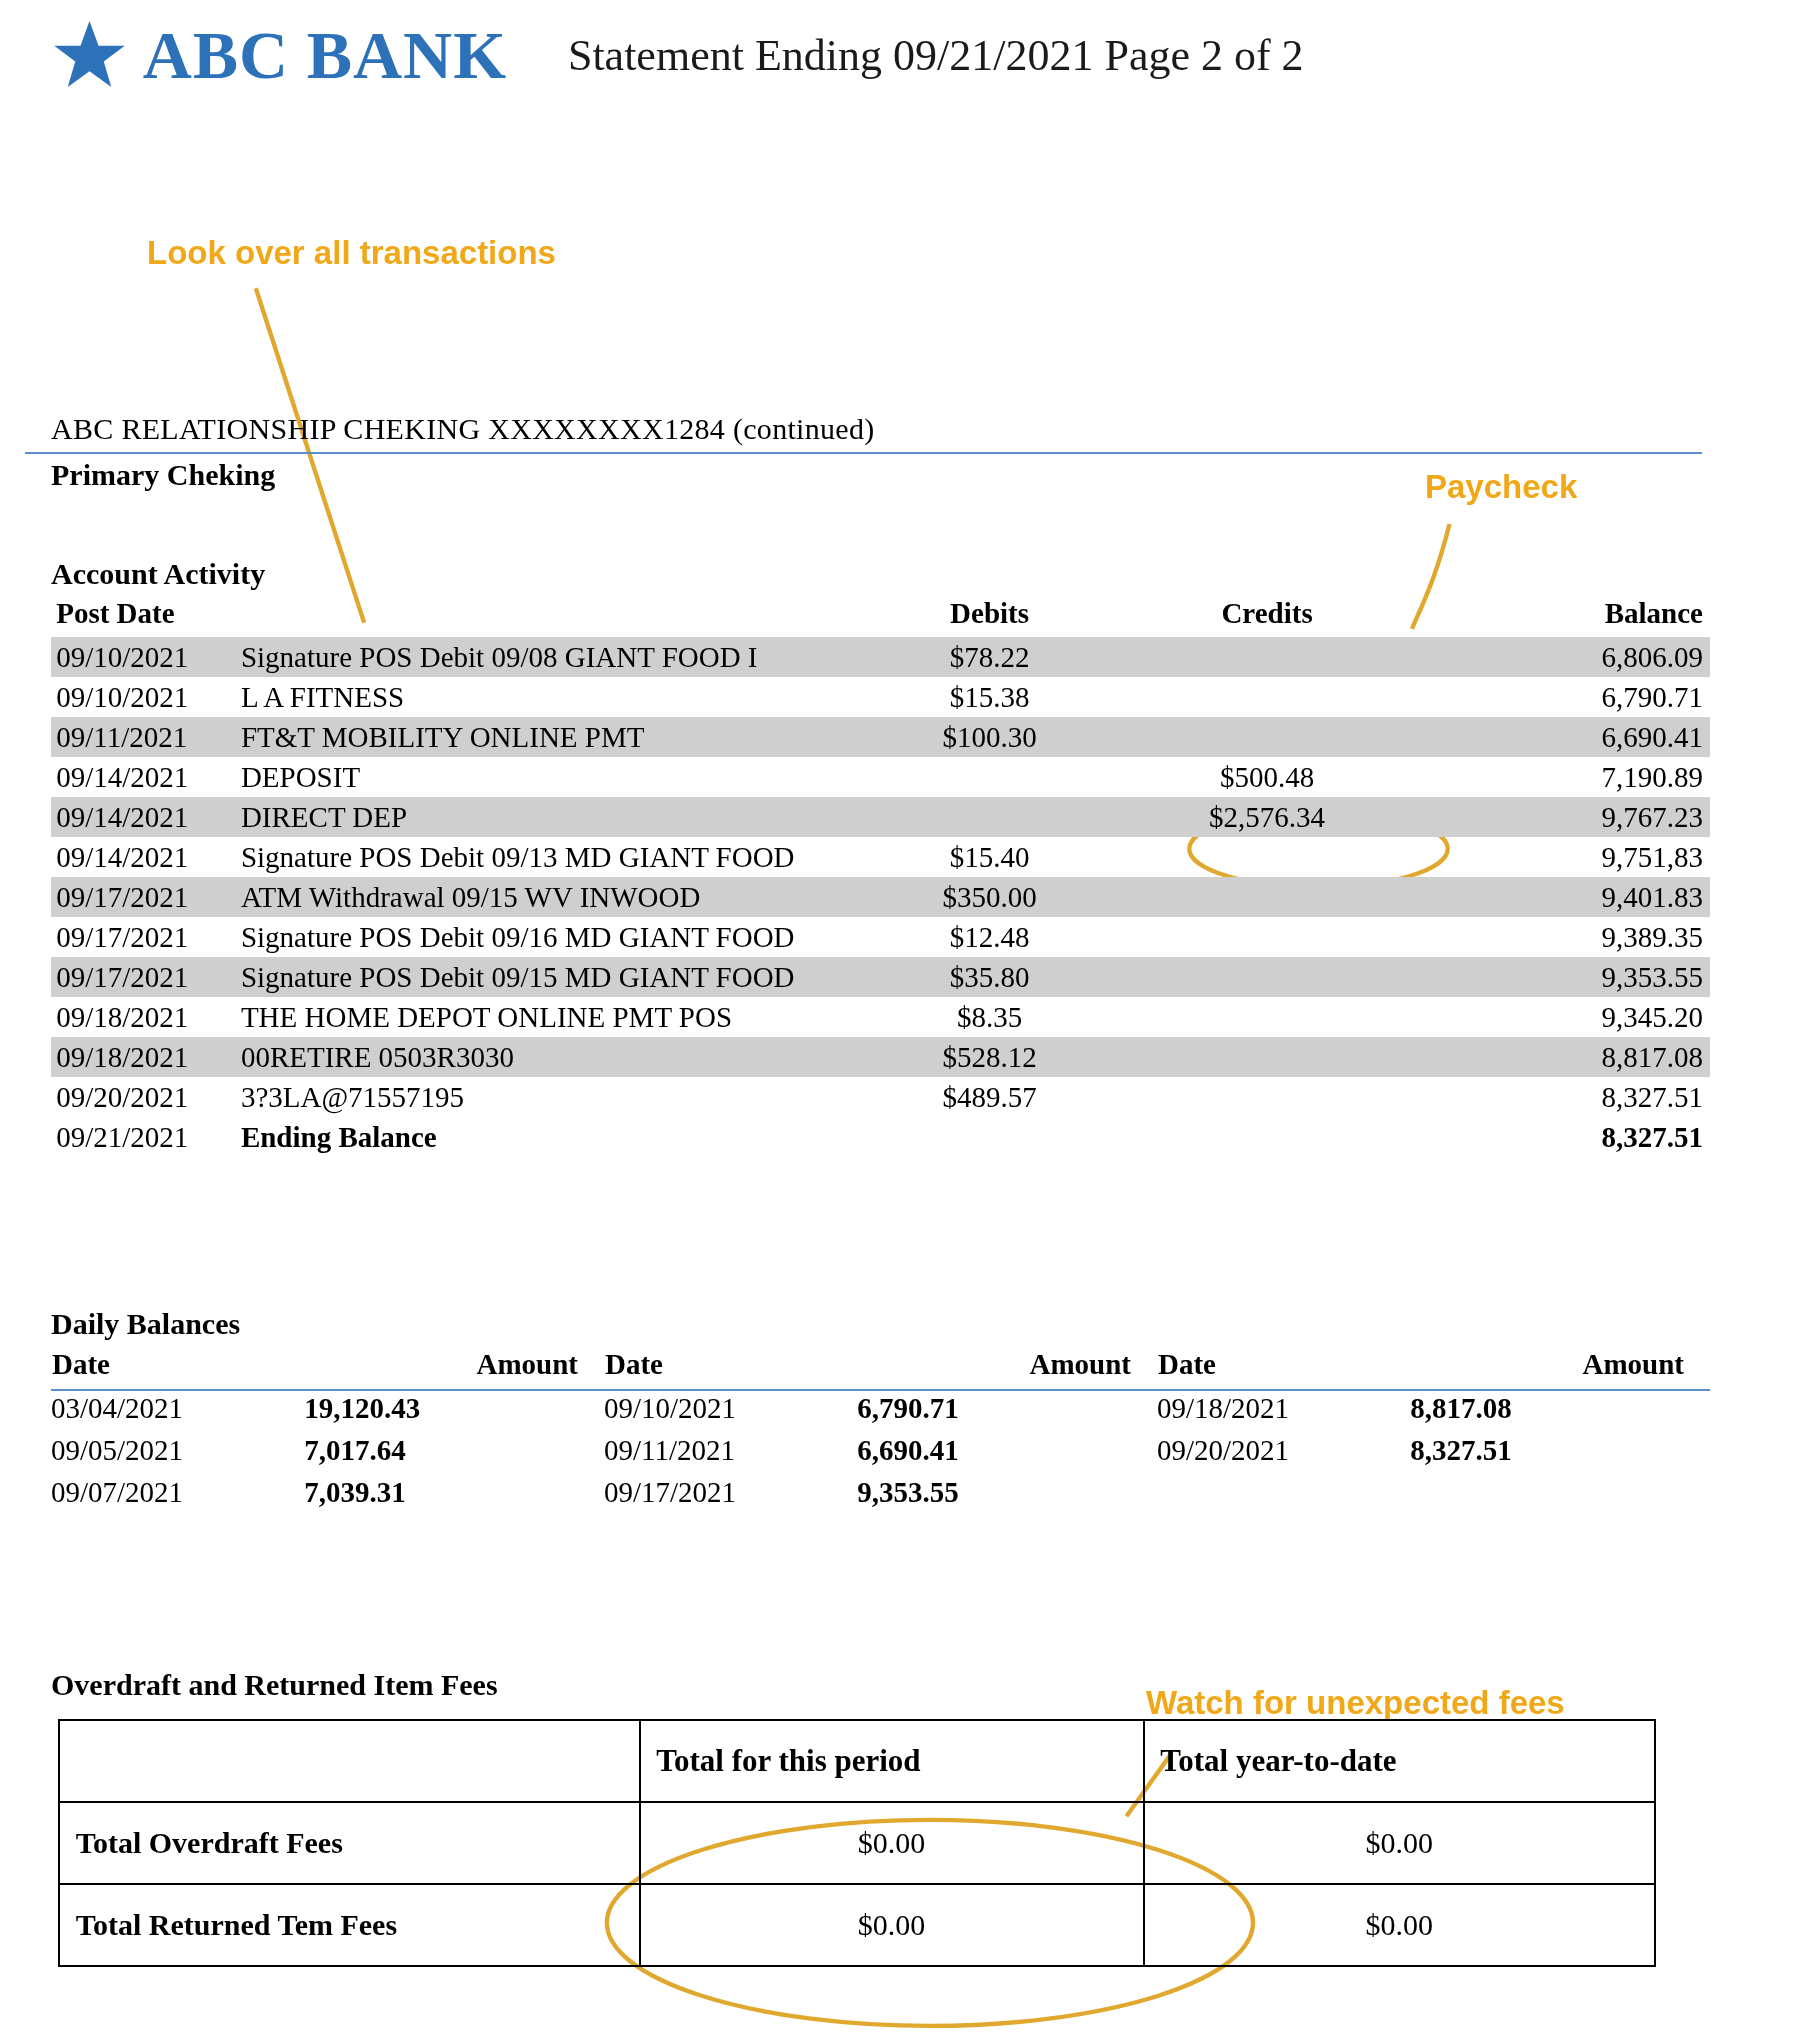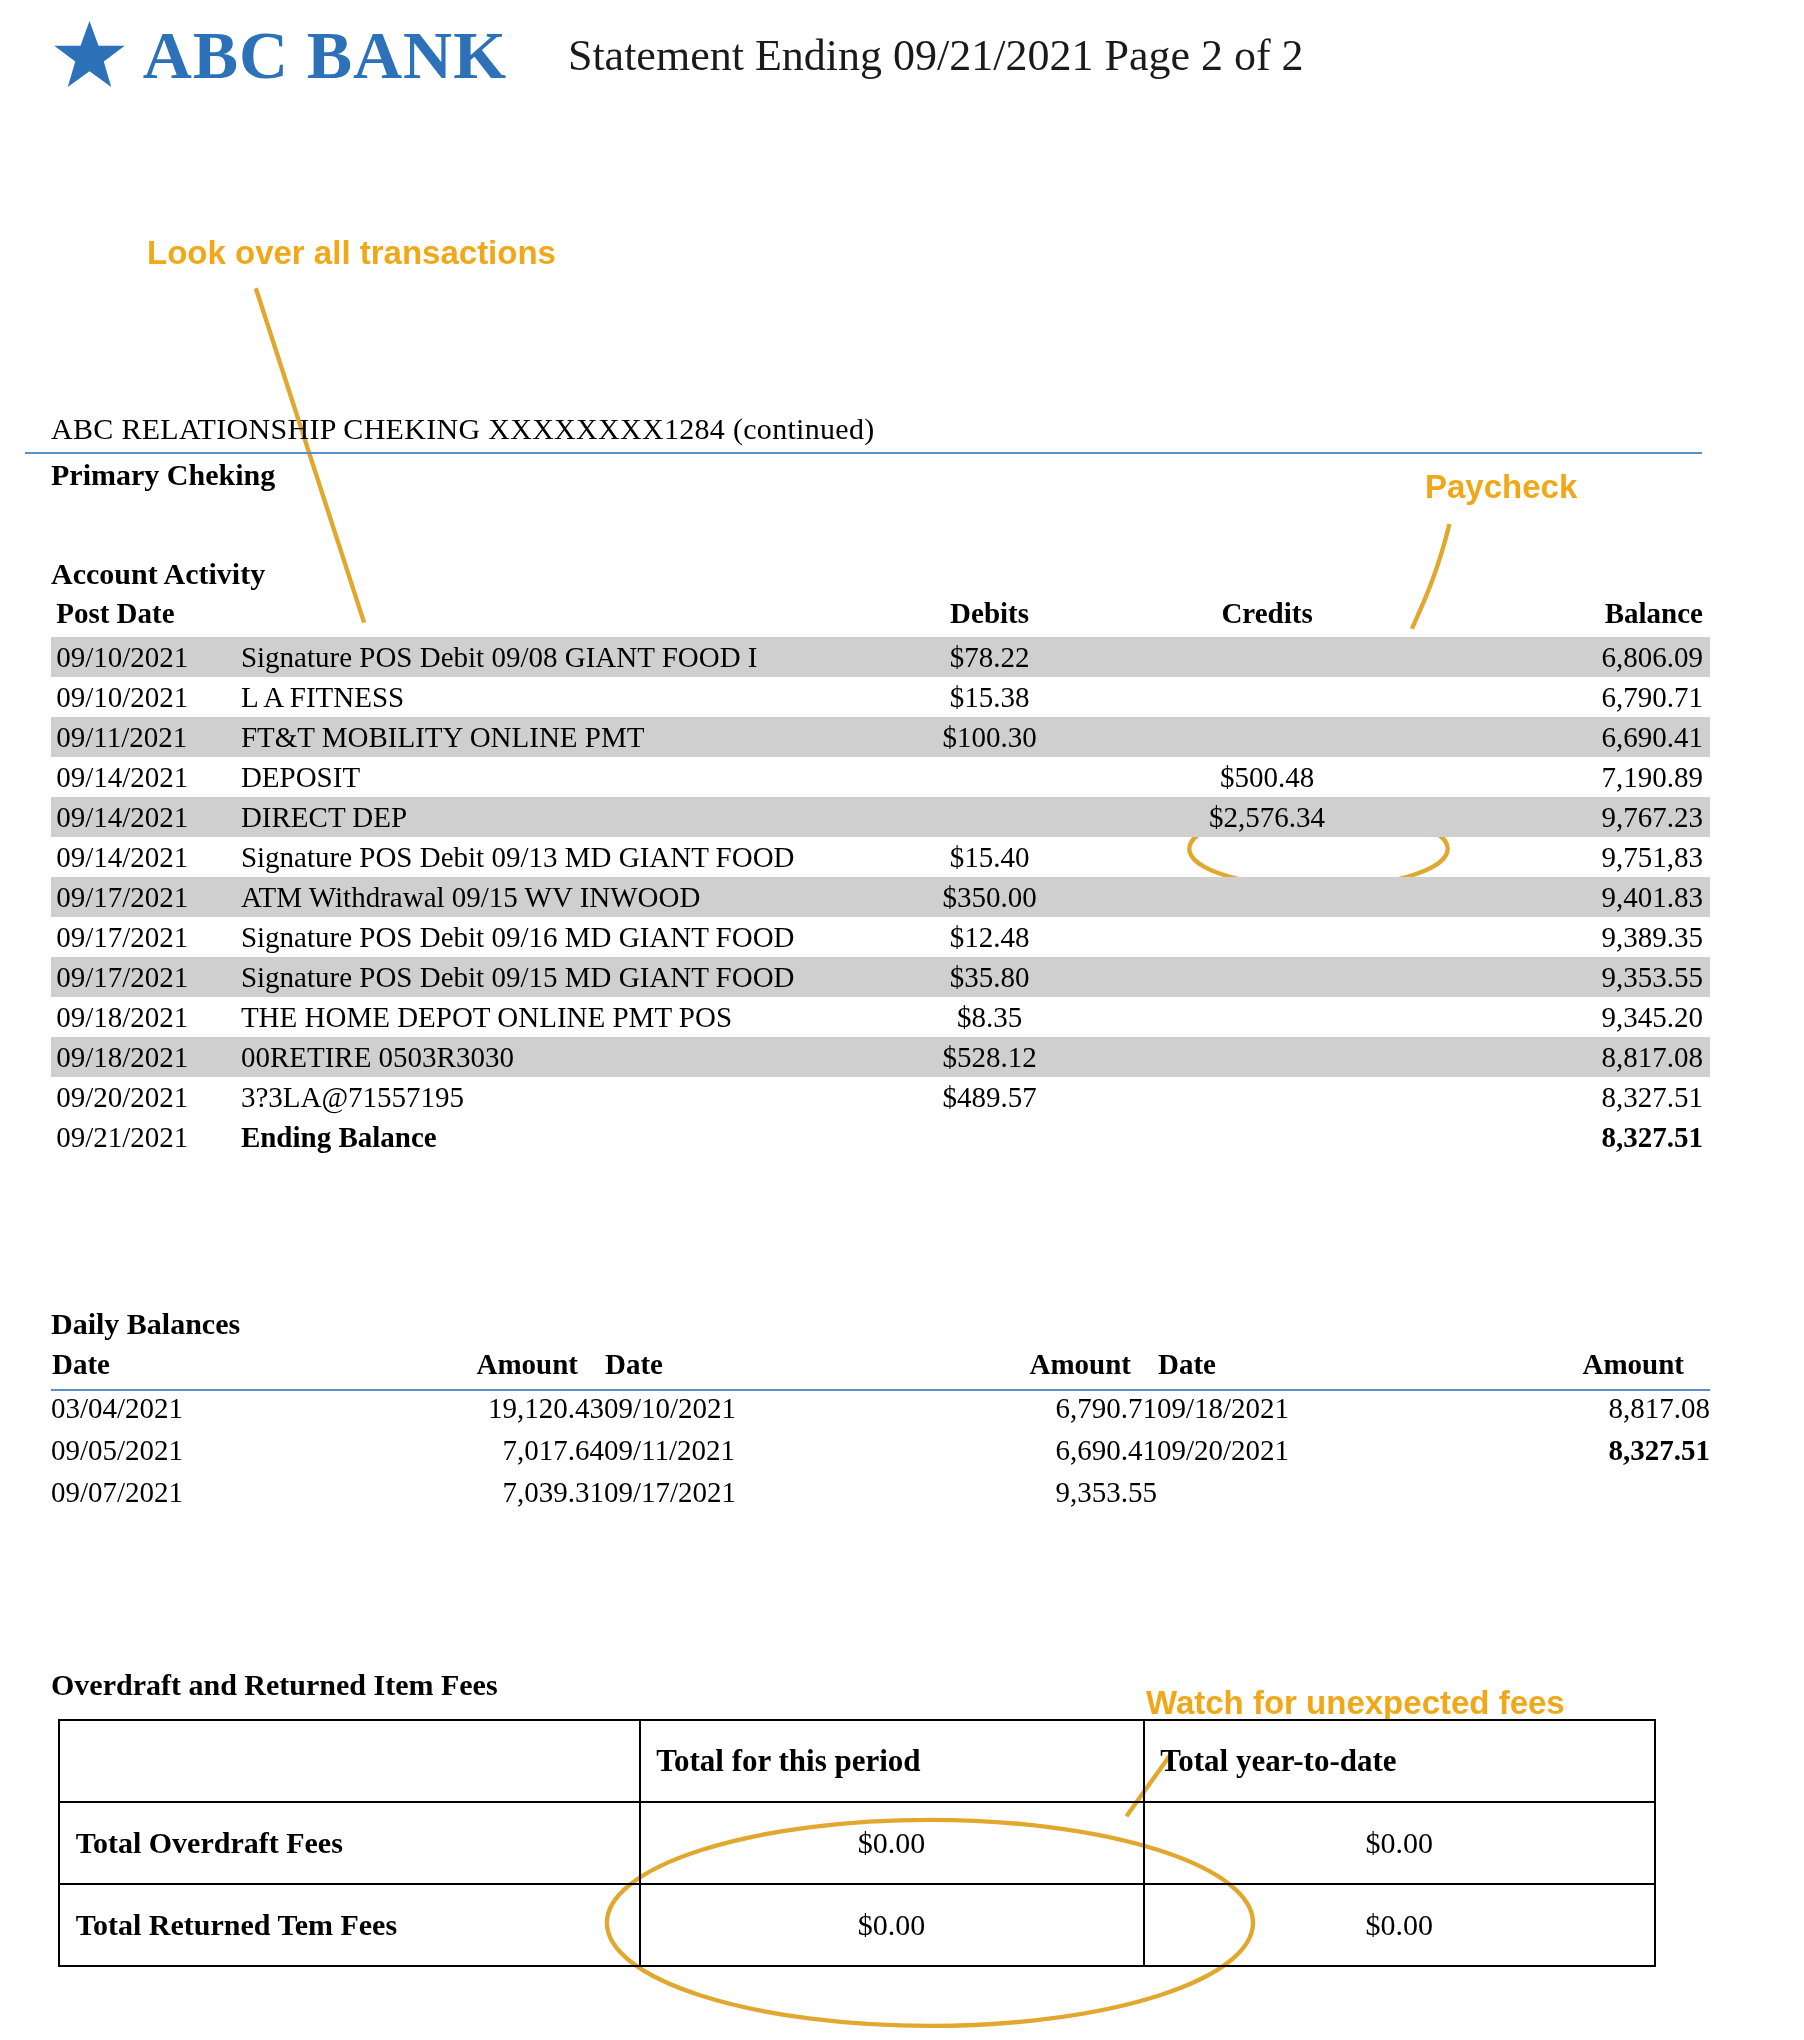--- a/index.html
+++ b/index.html
@@ -149,21 +149,21 @@
     font-size: 29px;
   }
   .daily th {
     font-weight: bold;
     text-align: left;
     padding-bottom: 7px;
     white-space: nowrap;
   }
   .daily td { padding: 4.4px 0; white-space: nowrap; }
   .d-date { width: 262px; }
-  .d-amt  { width: 288px; text-align: right; padding-right: 26px; }
+  .d-amt  { width: 288px; text-align: left; padding-right: 26px; font-weight: bold; }
   .daily th.d-amt { text-align: right; padding-right: 26px; }
   #rule-3 { left: 51px; top: 1389px; width: 1659px; }
 
   
   .fees {
     position: absolute;
     left: 58px;
     top: 1719px;
     width: 1598px;
     border-collapse: collapse;

